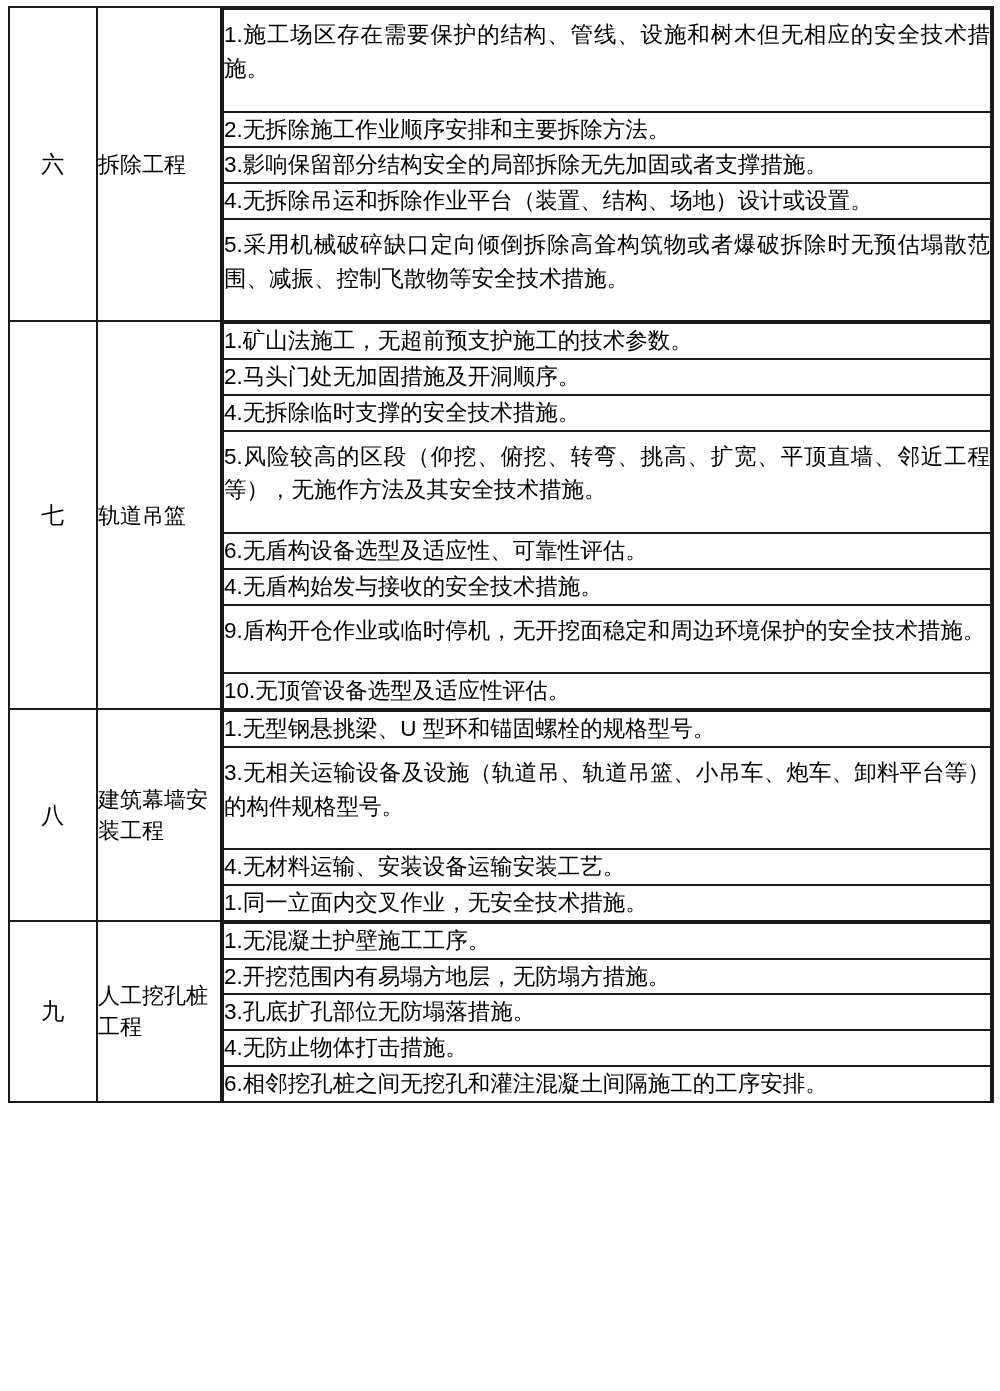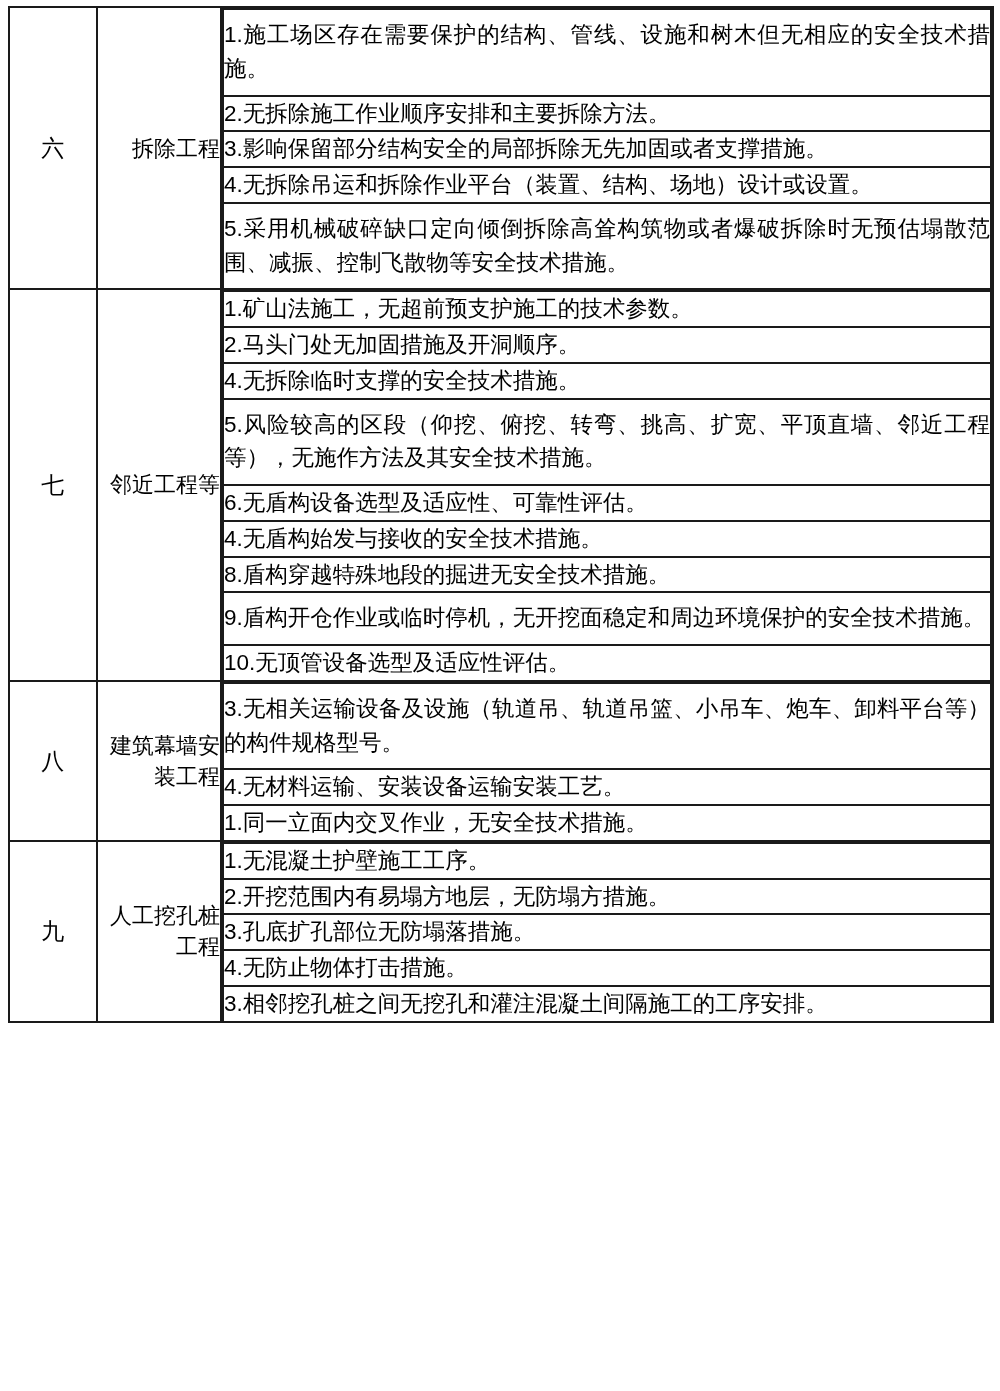--- a/index.html
+++ b/index.html
@@ -34,35 +34,35 @@
   col.c-cat { width: 124px; }
   col.c-item { width: 772px; }
 
   .num-cell {
     text-align: center;
     font-size: 23px;
     line-height: 1.5;
     letter-spacing: 0.5px;
   }
   .cat-cell {
-    text-align: right;
+    text-align: left;
     font-size: 22px;
     line-height: 1.42;
     padding: 2px 4px;
   }
   .item-cell {
     font-size: 22.5px;
     line-height: 1.5;
     padding: 7px 10px 8px 12px;
     text-align: justify;
     text-justify: inter-ideograph;
   }
   .item-cell.tall {
     padding-top: 8px;
-    padding-bottom: 9px;
+    padding-bottom: 25px;
   }
   .sub-table {
     width: 100%;
     border-collapse: collapse;
     table-layout: fixed;
   }
   .sub-table td {
     border: none;
     border-bottom: 2px solid #1a1a1a;
   }
@@ -103,21 +103,21 @@
               <tr>
                   <td class="item-cell tall">5.采用机械破碎缺口定向倾倒拆除高耸构筑物或者爆破拆除时无预估塌散范围、减振、控制飞散物等安全技术措施。</td>
                 </tr>
             </tbody>
           </table>
         </td>
       </tr>
 
       <tr>
         <td class="num-cell">七</td>
-        <td class="cat-cell">邻近工程等</td>
+        <td class="cat-cell">轨道吊篮</td>
         <td>
           <table class="sub-table">
             <tbody>
               <tr>
                   <td class="item-cell">1.矿山法施工，无超前预支护施工的技术参数。</td>
                 </tr>
               <tr>
                   <td class="item-cell">2.马头门处无加固措施及开洞顺序。</td>
                 </tr>
               <tr>
@@ -126,39 +126,39 @@
               <tr>
                   <td class="item-cell tall">5.风险较高的区段（仰挖、俯挖、转弯、挑高、扩宽、平顶直墙、邻近工程等），无施作方法及其安全技术措施。</td>
                 </tr>
               <tr>
                   <td class="item-cell">6.无盾构设备选型及适应性、可靠性评估。</td>
                 </tr>
               <tr>
                   <td class="item-cell">4.无盾构始发与接收的安全技术措施。</td>
                 </tr>
               <tr>
-                  <td class="item-cell">8.盾构穿越特殊地段的掘进无安全技术措施。</td>
-                </tr>
-              <tr>
                   <td class="item-cell tall">9.盾构开仓作业或临时停机，无开挖面稳定和周边环境保护的安全技术措施。</td>
                 </tr>
               <tr>
                   <td class="item-cell">10.无顶管设备选型及适应性评估。</td>
                 </tr>
             </tbody>
           </table>
         </td>
       </tr>
 
       <tr>
         <td class="num-cell">八</td>
         <td class="cat-cell">建筑幕墙安装工程</td>
         <td>
           <table class="sub-table">
             <tbody>
+              <tr>
+                  <td class="item-cell">1.无型钢悬挑梁、U 型环和锚固螺栓的规格型号。</td>
+                </tr>
               <tr>
                   <td class="item-cell tall">3.无相关运输设备及设施（轨道吊、轨道吊篮、小吊车、炮车、卸料平台等）的构件规格型号。</td>
                 </tr>
               <tr>
                   <td class="item-cell">4.无材料运输、安装设备运输安装工艺。</td>
                 </tr>
               <tr>
                   <td class="item-cell">1.同一立面内交叉作业，无安全技术措施。</td>
                 </tr>
             </tbody>
@@ -178,21 +178,21 @@
               <tr>
                   <td class="item-cell">2.开挖范围内有易塌方地层，无防塌方措施。</td>
                 </tr>
               <tr>
                   <td class="item-cell">3.孔底扩孔部位无防塌落措施。</td>
                 </tr>
               <tr>
                   <td class="item-cell">4.无防止物体打击措施。</td>
                 </tr>
               <tr>
-                  <td class="item-cell">3.相邻挖孔桩之间无挖孔和灌注混凝土间隔施工的工序安排。</td>
+                  <td class="item-cell">6.相邻挖孔桩之间无挖孔和灌注混凝土间隔施工的工序安排。</td>
                 </tr>
             </tbody>
           </table>
         </td>
       </tr>
     </tbody>
   </table>
 </div>
 
 </body></html>

